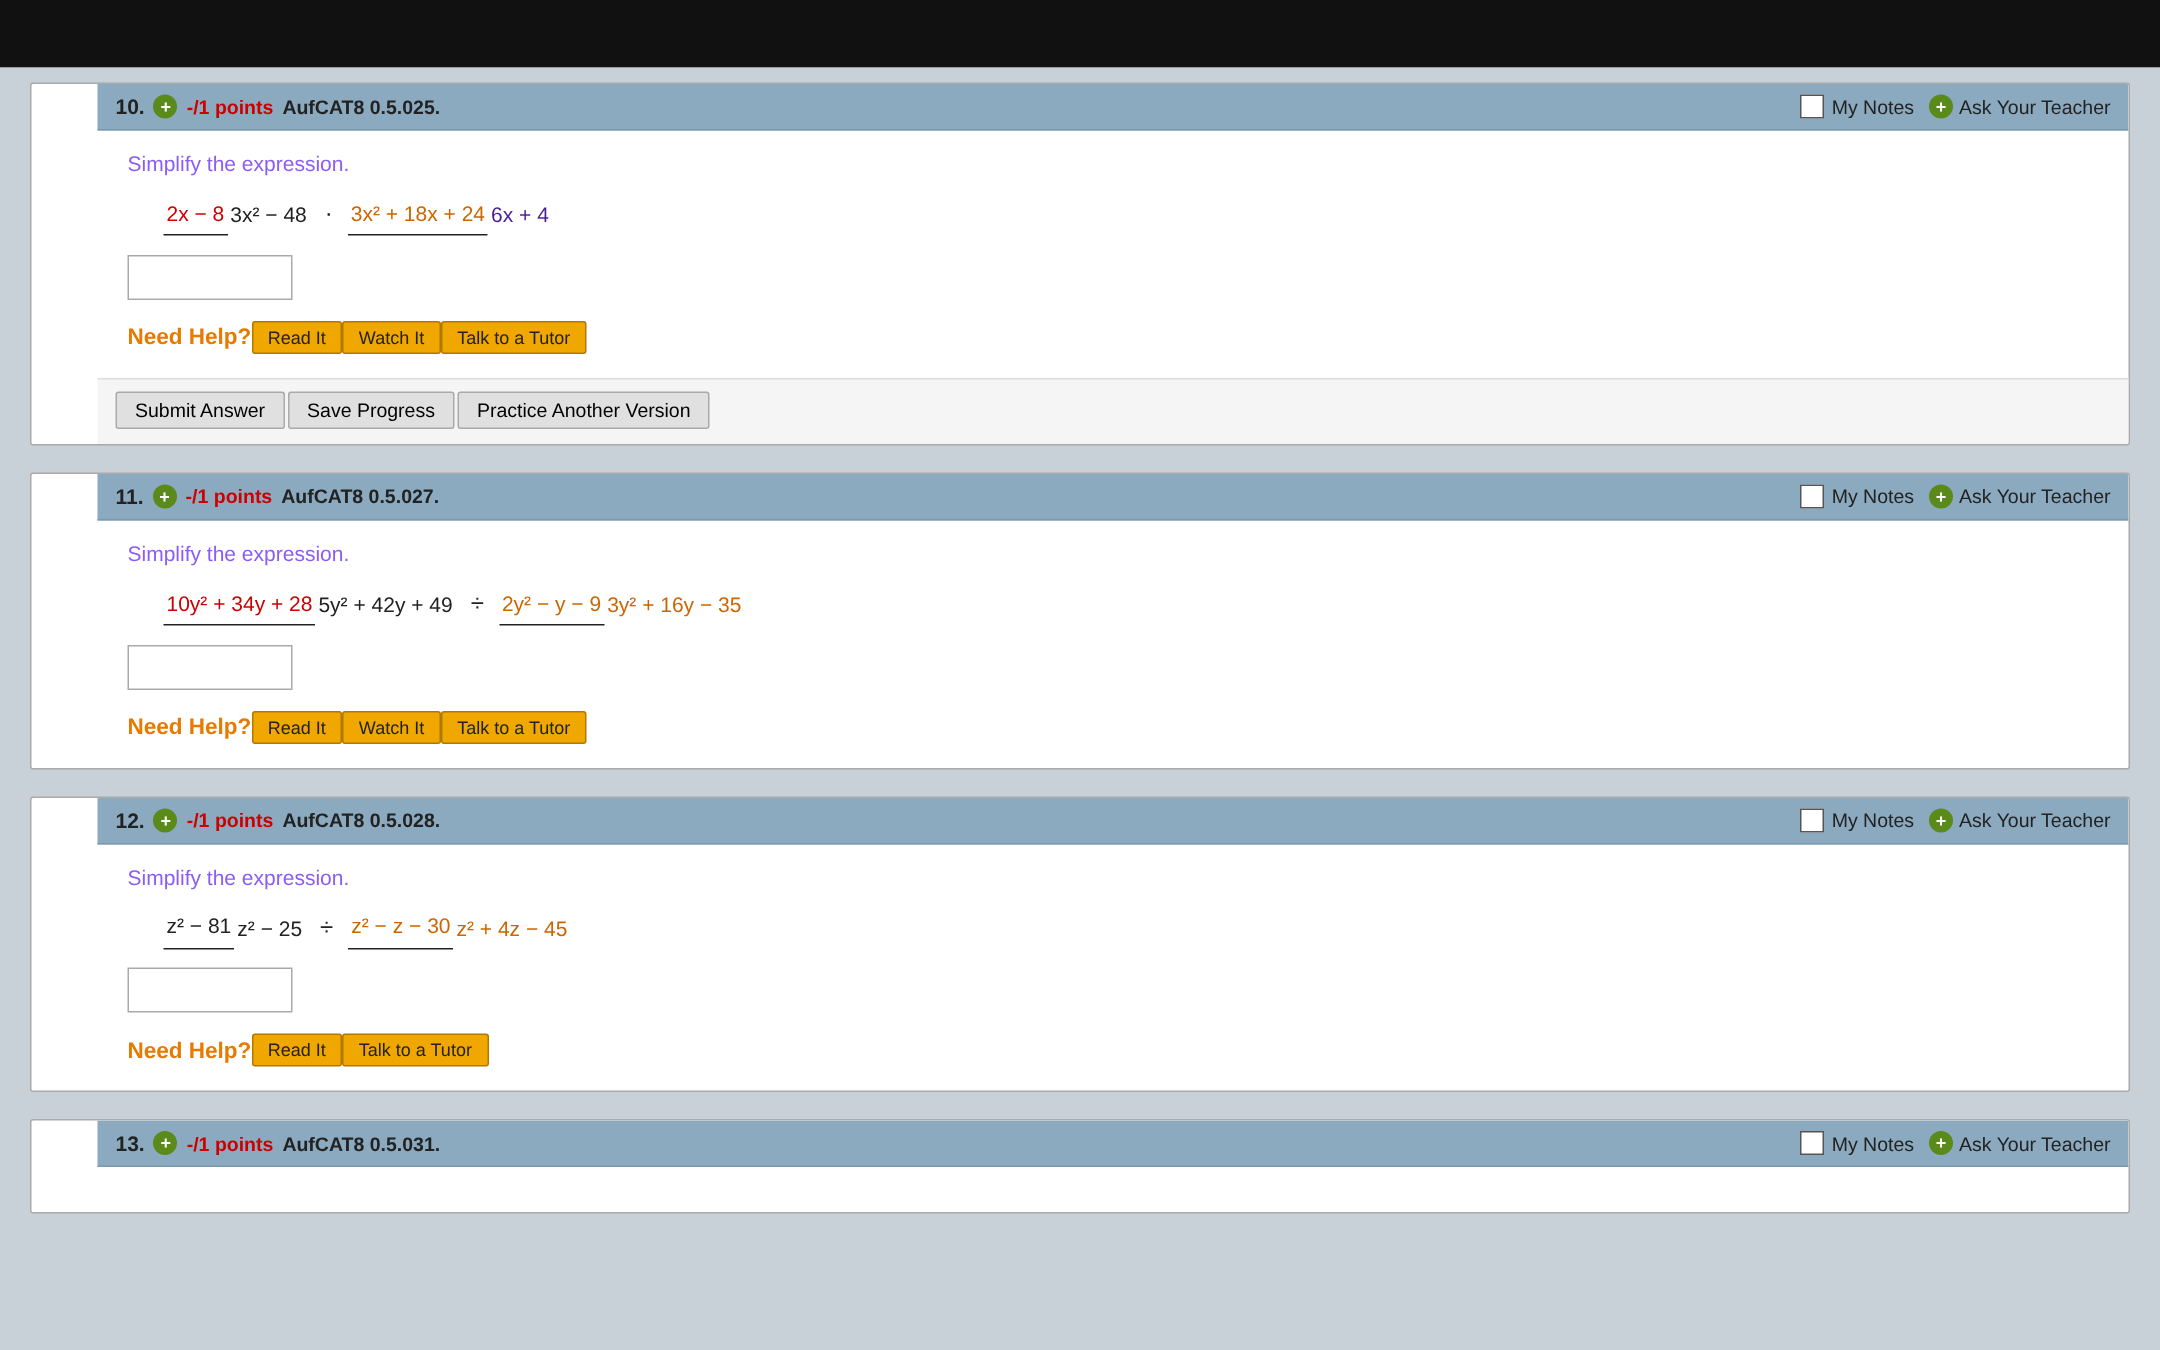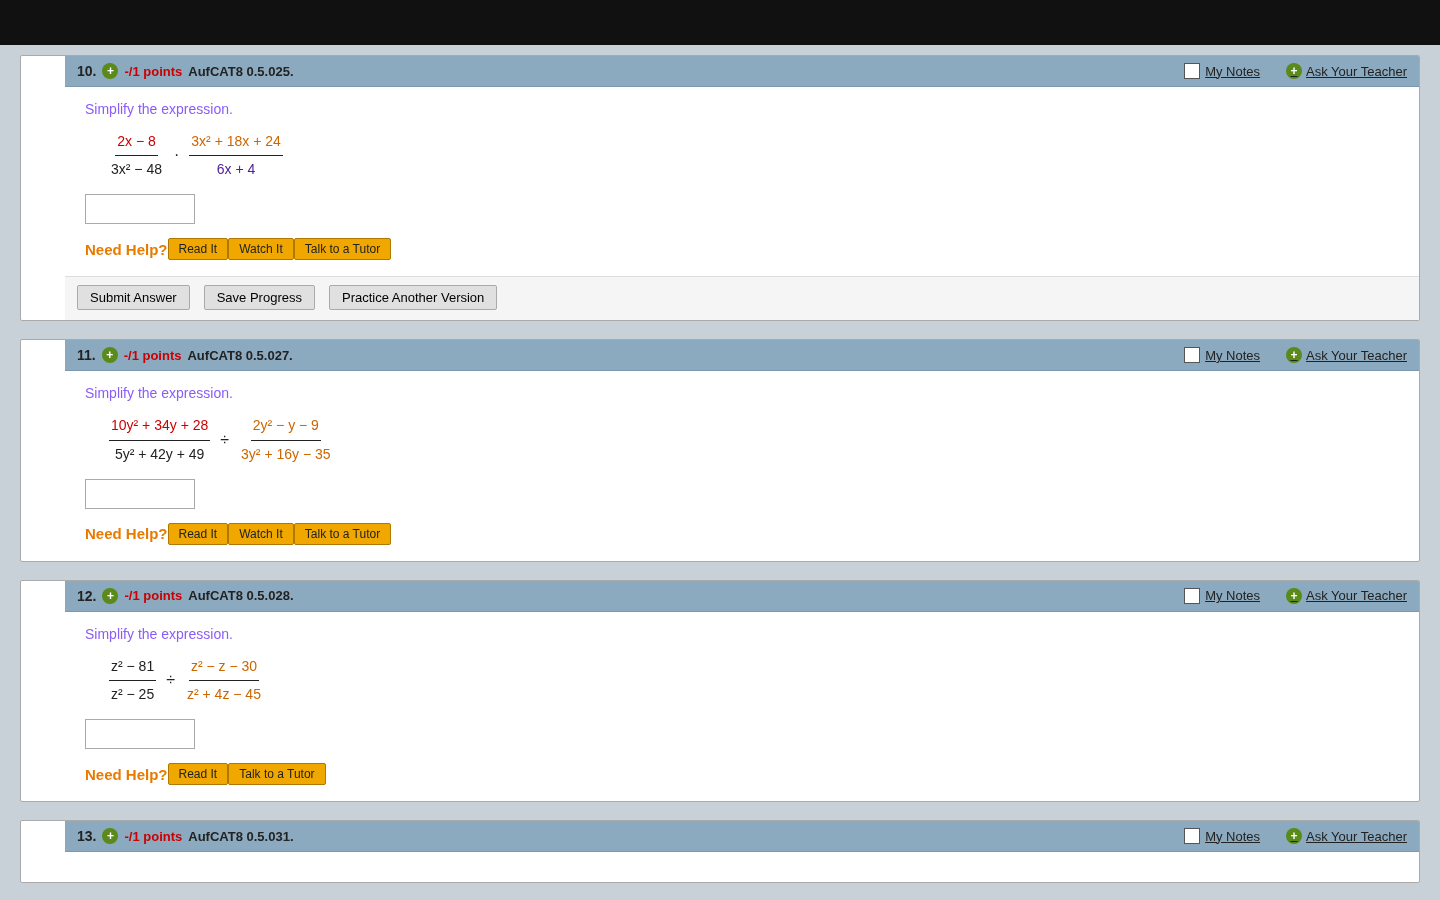--- a/index.html
+++ b/index.html
@@ -65,22 +65,21 @@
       font-size: 13px;
       font-weight: bold;
     }
     .problem-id {
       color: #222;
       font-size: 13px;
     }
     .question-header-right {
       display: flex;
       align-items: center;
-      gap: 26px;
-      text-decoration: underline;
+      gap: 10px;
     }
     .my-notes-btn {
       display: flex;
       align-items: center;
       gap: 5px;
       font-size: 13px;
       color: #222;
       cursor: pointer;
       text-decoration: none;
     }
@@ -107,21 +106,21 @@
       margin-bottom: 12px;
       color: #8b5cf6;
     }
     .math-expression {
       margin: 8px 0 12px 20px;
       font-size: 14px;
       line-height: 1.8;
     }
     .fraction {
       display: inline-flex;
-      flex-direction: column;
+      flex-direction: row;
       align-items: center;
       vertical-align: middle;
       margin: 0 4px;
     }
     .fraction .numerator {
       border-bottom: 1px solid #222;
       padding: 0 2px 1px 2px;
       text-align: center;
     }
     .fraction .denominator {
@@ -152,21 +151,21 @@
       color: #222;
       font-size: 12px;
       padding: 3px 10px;
       cursor: pointer;
       border-radius: 2px;
       font-weight: normal;
     }
     .submit-row {
       padding: 8px 12px 10px 12px;
       display: flex;
-      gap: 14px;
+      gap: 2px;
       background: #f5f5f5;
       border-top: 1px solid #ddd;
     }
     .submit-btn {
       background: #e0e0e0;
       border: 1px solid #aaa;
       padding: 4px 12px;
       font-size: 13px;
       cursor: pointer;
       border-radius: 2px;

